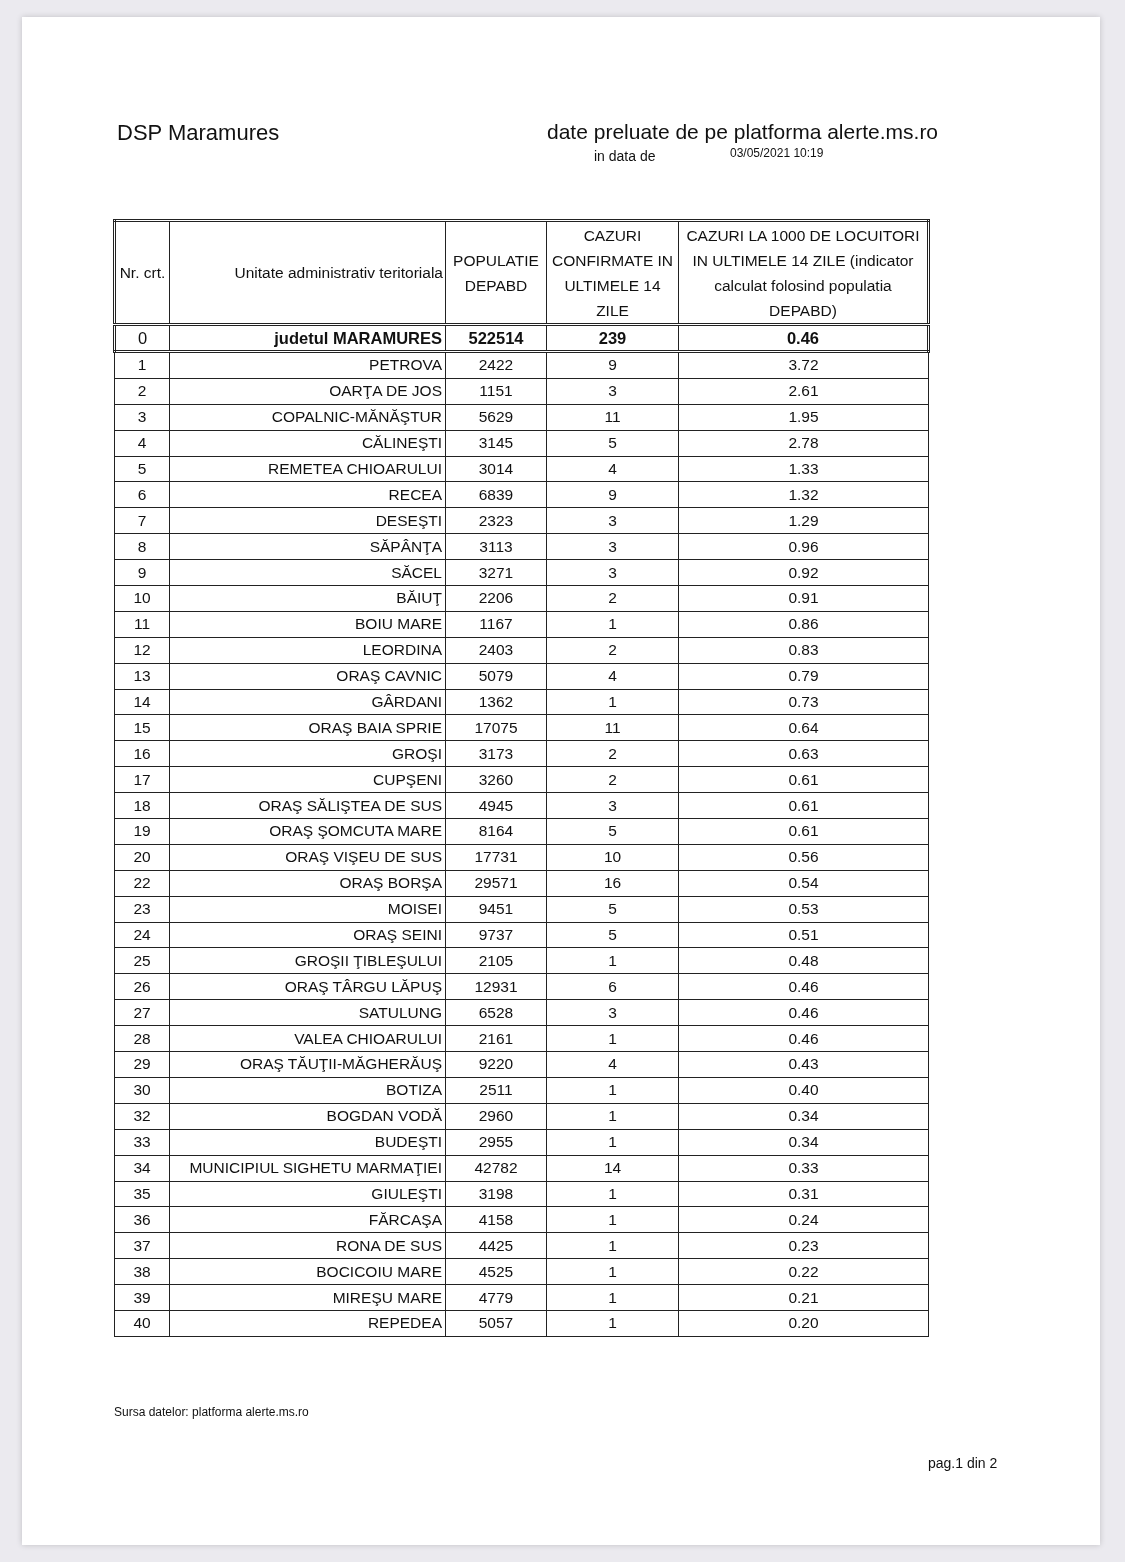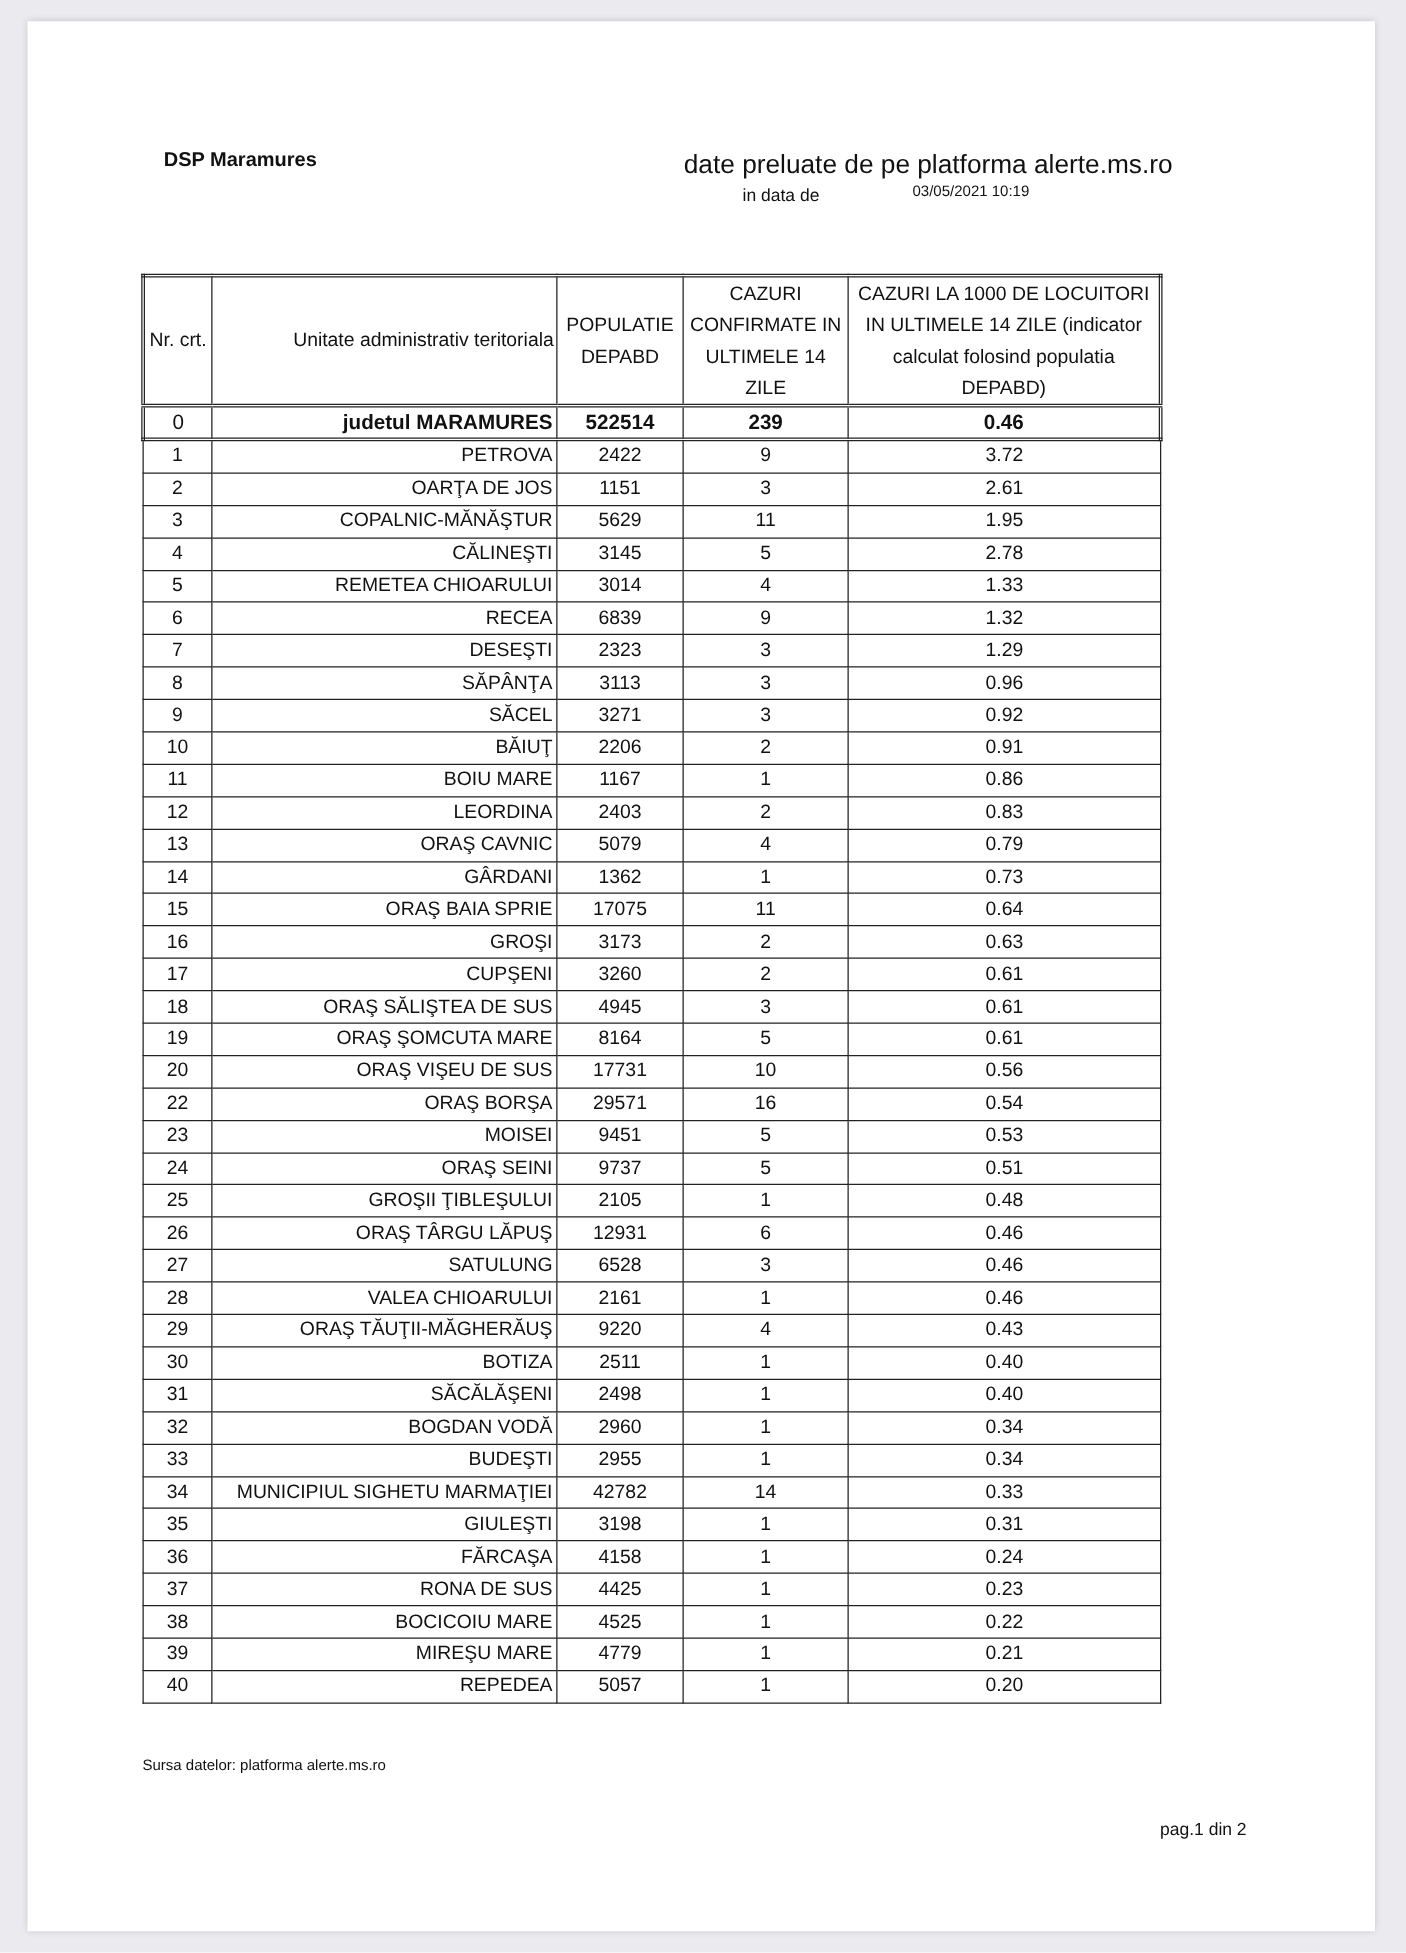--- a/index.html
+++ b/index.html
@@ -12,21 +12,21 @@
     color: #111;
   }
   .page {
     position: absolute;
     left: 22px; top: 17px;
     width: 1078px; height: 1528px;
     background: #ffffff;
     box-shadow: 0 0 6px rgba(0,0,0,0.18);
   }
   .abs { position: absolute; white-space: nowrap; }
-  .hdr-left { left: 109px; top: 103px; font-size: 16px; font-weight: bold; }
+  .hdr-left { left: 95px; top: 103px; font-size: 22px; }
   .hdr-right { left: 525px; top: 103px; font-size: 21px; }
   .hdr-date-label { left: 572px; top: 131px; font-size: 14px; }
   .hdr-date-val { left: 708px; top: 129px; font-size: 12px; }
 
   table.data {
     position: absolute;
     left: 91px; top: 202px;
     border-collapse: collapse;
     font-size: 15.5px;
     table-layout: fixed;
@@ -286,27 +286,20 @@
           <td class="c5">0.43</td>
         </tr>
         <tr>
           <td class="c1">30</td>
           <td class="c2">BOTIZA</td>
           <td class="c3">2511</td>
           <td class="c4">1</td>
           <td class="c5">0.40</td>
         </tr>
         <tr>
-          <td class="c1">31</td>
-          <td class="c2">SĂCĂLĂŞENI</td>
-          <td class="c3">2498</td>
-          <td class="c4">1</td>
-          <td class="c5">0.40</td>
-        </tr>
-        <tr>
           <td class="c1">32</td>
           <td class="c2">BOGDAN VODĂ</td>
           <td class="c3">2960</td>
           <td class="c4">1</td>
           <td class="c5">0.34</td>
         </tr>
         <tr>
           <td class="c1">33</td>
           <td class="c2">BUDEŞTI</td>
           <td class="c3">2955</td>

